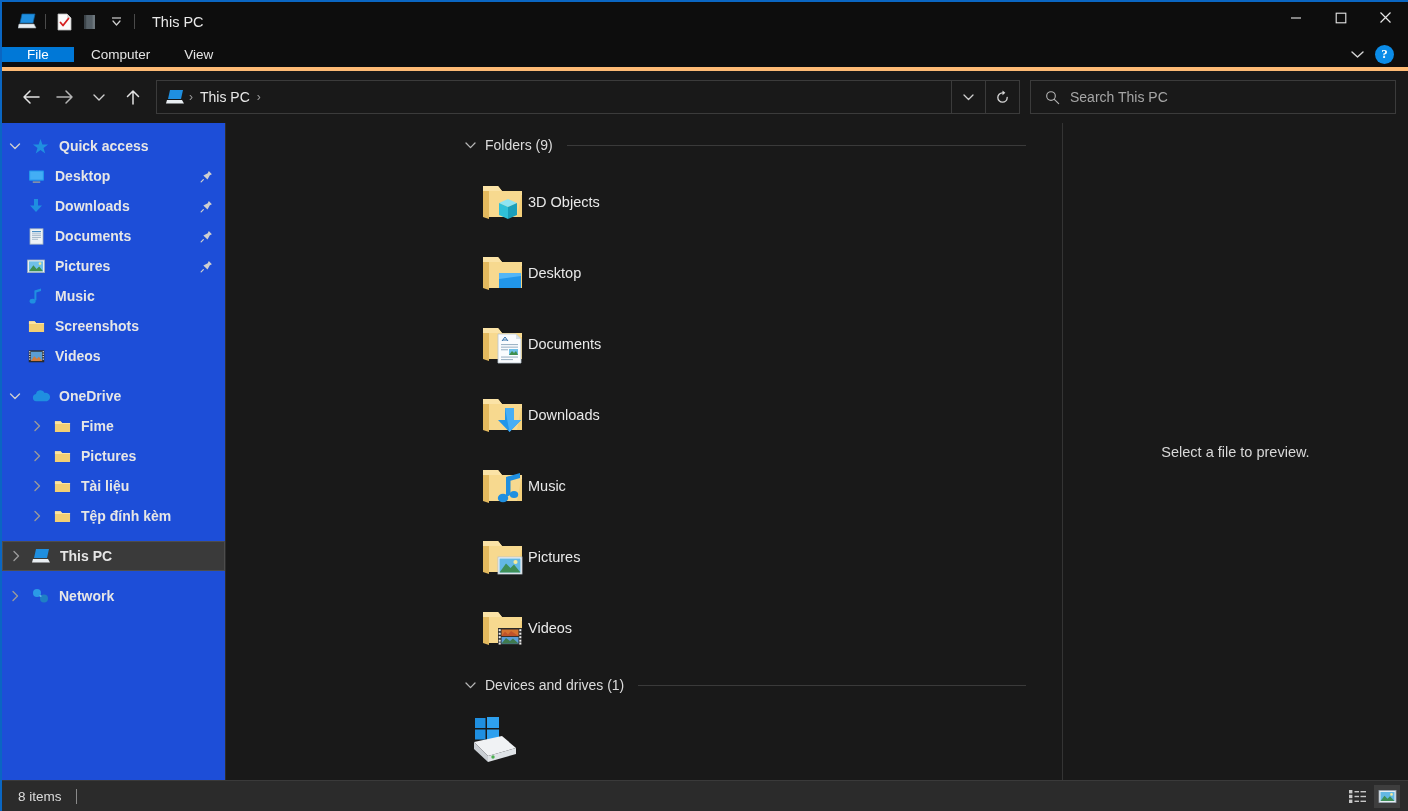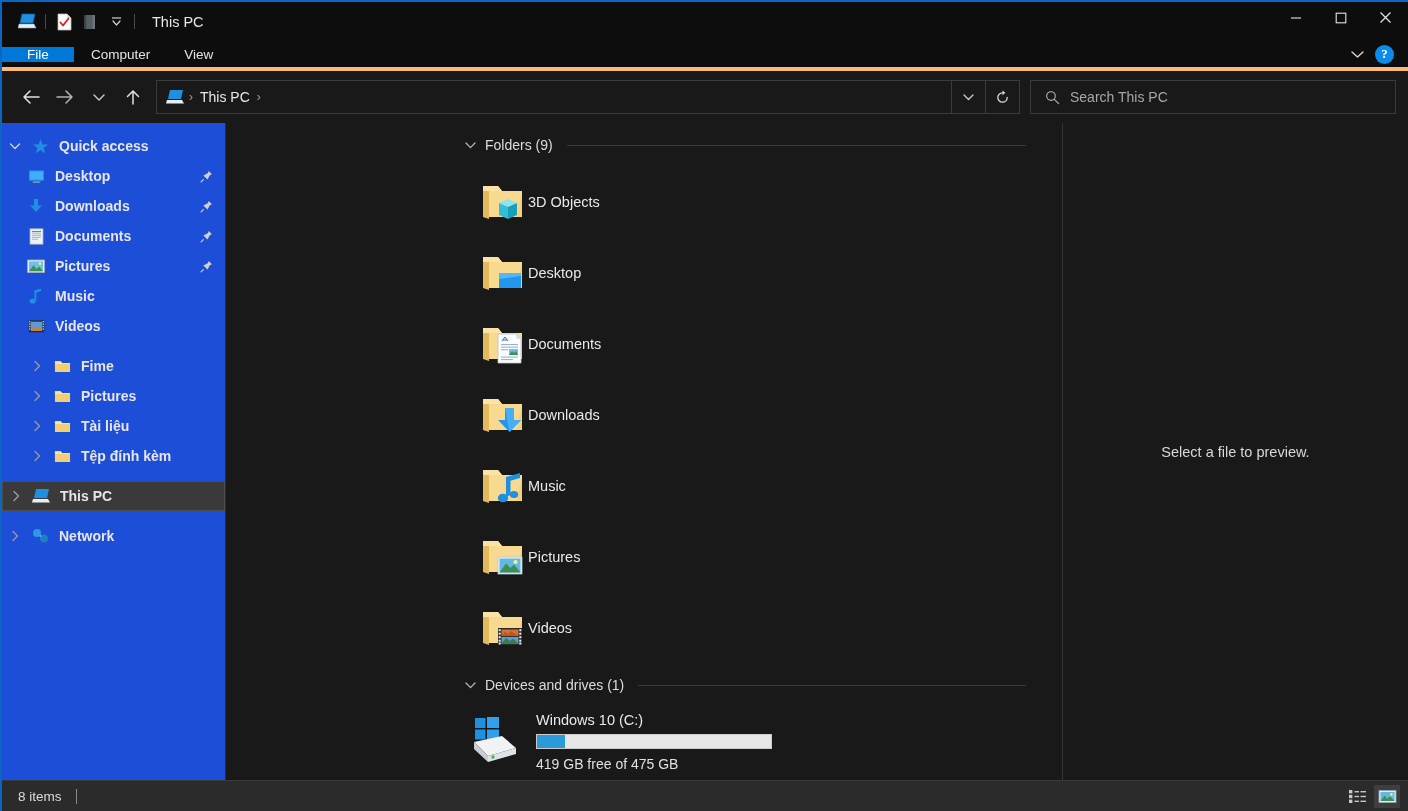--- a/index.html
+++ b/index.html
@@ -410,20 +410,29 @@
       <div class="nav-row indent-1">
         <div class="ico-slot">
           <svg width="14" height="17" viewBox="0 0 14 17">
               <path d="M5.4 12.6 V2.4 L12 0.6 V3 L7.4 4.4 V12.2 Z" fill="#1f8fe0"></path>
               <ellipse cx="3.6" cy="13.2" rx="3" ry="2.4" fill="#1f8fe0"></ellipse>
             </svg>
         </div>
         <div class="nav-label">Music</div>
       </div>
 
+      <div class="nav-row indent-1">
+        <div class="ico-slot">
+          <svg width="17" height="15" viewBox="0 0 18 15">
+              <path d="M1 2 H7 L8.6 3.8 H17 V13.4 H1 Z" fill="#f2cf74"></path>
+              <path d="M1 2 H7 L8.6 3.8 H17 V4.8 H1 Z" fill="#fbe3a2"></path>
+            </svg>
+        </div>
+        <div class="nav-label">Screenshots</div>
+      </div>
 
       <div class="nav-row indent-1">
         <div class="ico-slot">
           <svg width="17" height="15" viewBox="0 0 18 15">
               <rect x="0.8" y="1" width="16.4" height="12.6" fill="#2b2b2b"></rect>
               <rect x="3" y="2.4" width="12" height="9.8" fill="#5a9dd4"></rect>
               <path d="M3 12.2 L6.6 7.2 L9.4 10 L11.6 7.8 L15 12.2 Z" fill="#d17c3c"></path>
               <g fill="#e9e9e9">
                 <rect x="1.2" y="1.8" width="1.3" height="1.3"></rect>
                 <rect x="1.2" y="4.4" width="1.3" height="1.3"></rect>
@@ -434,20 +443,33 @@
                 <rect x="15.5" y="7" width="1.3" height="1.3"></rect>
                 <rect x="15.5" y="9.6" width="1.3" height="1.3"></rect>
               </g>
             </svg>
         </div>
         <div class="nav-label">Videos</div>
       </div>
 
       <div class="group-gap"></div>
 
+      <div class="nav-row">
+        <div class="chev-slot">
+          <svg width="12" height="9" viewBox="0 0 12 9">
+              <path d="M1.5 2 L6 6.5 L10.5 2" fill="none" stroke="#cfcfcf" stroke-width="1.4" stroke-linecap="round" stroke-linejoin="round"></path>
+            </svg>
+        </div>
+        <div class="ico-slot">
+          <svg width="19" height="14" viewBox="0 0 20 14">
+              <path d="M5.4 12.6 A3.9 3.9 0 0 1 5.2 4.9 A4.9 4.9 0 0 1 14.4 3.8 A3.6 3.6 0 0 1 16.6 12.6 Z" fill="#1f8fe0"></path>
+            </svg>
+        </div>
+        <div class="nav-label">OneDrive</div>
+      </div>
 
       <div class="nav-row indent-1">
         <div class="chev-slot">
           <svg width="9" height="12" viewBox="0 0 9 12">
               <path d="M2 1.5 L6.5 6 L2 10.5" fill="none" stroke="#9a9a9a" stroke-width="1.4" stroke-linecap="round" stroke-linejoin="round"></path>
             </svg>
         </div>
         <div class="ico-slot">
           <svg width="17" height="15" viewBox="0 0 18 15">
               <path d="M1 2 H7 L8.6 3.8 H17 V13.4 H1 Z" fill="#f2cf74"></path>
@@ -703,27 +725,20 @@
                 <rect x="21" y="2" width="12" height="11" fill="#2ea0ee"></rect>
                 <rect x="9" y="14.5" width="10.5" height="10" fill="#1f8fe0"></rect>
                 <rect x="21" y="14.5" width="12" height="11" fill="#2ea0ee"></rect>
               </g>
               <path d="M8 27 L36 21 L50 33 L22 41 Z" fill="#f0f2f4"></path>
               <path d="M8 27 L22 41 V47 L8 34 Z" fill="#c9ced3"></path>
               <path d="M22 41 L50 33 V39 L22 47 Z" fill="#dfe3e7"></path>
               <circle cx="27" cy="42" r="1.7" fill="#4caf50"></circle>
             </svg>
           </div>
-          <div class="drive-info">
-            <div class="drive-name">Windows 10 (C:)</div>
-            <div class="bar-track" style="background: rgb(230, 230, 230);">
-              <div class="bar-fill" id="drive-bar-fill" style="width: 12%; background: rgb(42, 154, 216);"></div>
-            </div>
-            <div class="drive-free">419 GB free of 475 GB</div>
-          </div>
         </div>
       </div>
     </div>
 
     <div class="preview">
       <div class="preview-text">Select a file to preview.</div>
     </div>
   </div>
 
   <div class="statusbar">

